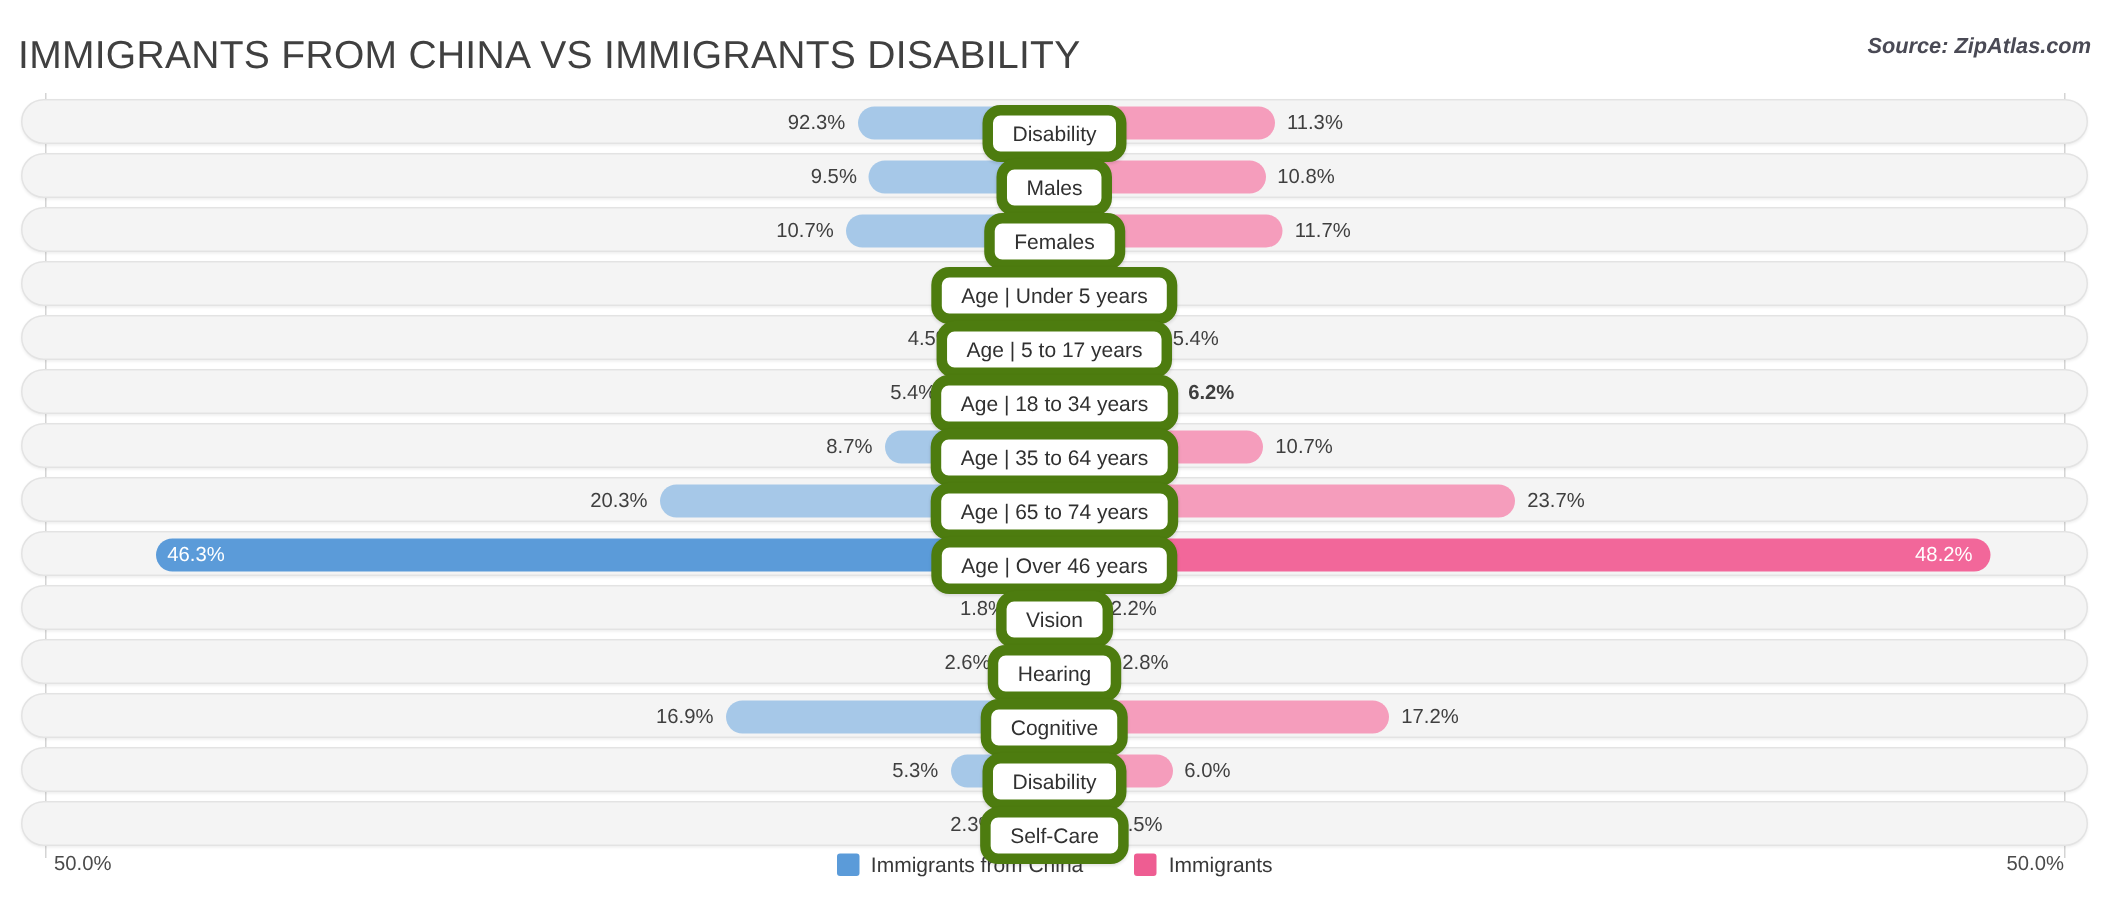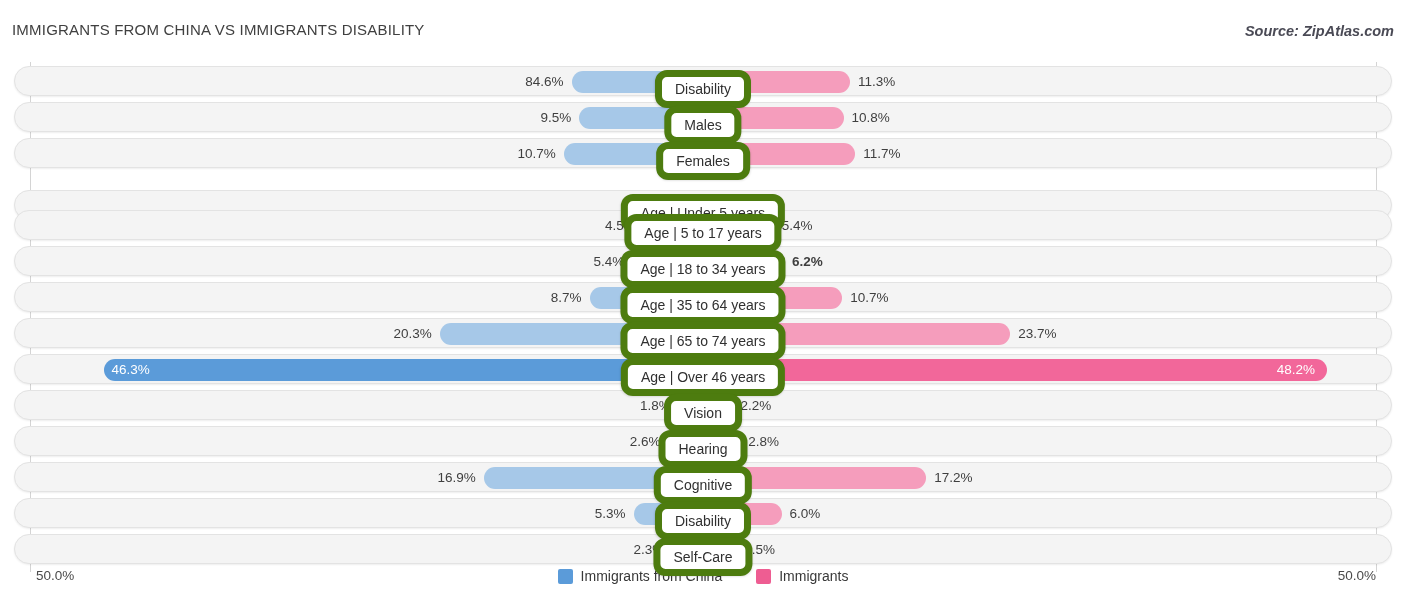--- a/index.html
+++ b/index.html
@@ -20,21 +20,21 @@
   #header {
     position: absolute;
     left: 0; top: 0;
     width: 1406px;
     height: 62px;
   }
   #chart-title {
     position: absolute;
     left: 12px;
     top: 21px;
-    font-size: 15px;
+    font-size: 26px;
     letter-spacing: 0.2px;
     color: #404040;
     white-space: nowrap;
   }
   #source-note {
     position: absolute;
     right: 12px;
     top: 23px;
     font-size: 14.5px;
     font-style: italic;
@@ -171,39 +171,39 @@
   <div id="source-note">Source: ZipAtlas.com</div>
 </div>
 
 <div id="plot">
   <div class="gridline" id="gridline-left"></div>
   <div class="gridline" id="gridline-right"></div>
   <div id="rows-container">
       <div class="row" style="top: 4px;">
         <div class="bar bar-left normal" style="width: 130.492px;"></div>
         <div class="bar bar-right normal" style="width: 145.996px;"></div>
-        <div class="val val-left" style="right: 827.492px;">84.6%</div>
+        <div class="val val-left" style="right: 827.492px;">92.3%</div>
         <div class="val val-right" style="left: 842.996px;">11.3%</div>
         <div class="center-label">Disability</div>
       </div>
       <div class="row" style="top: 40px;">
         <div class="bar bar-left normal" style="width: 122.74px;"></div>
         <div class="bar bar-right normal" style="width: 139.536px;"></div>
         <div class="val val-left" style="right: 819.74px;">9.5%</div>
         <div class="val val-right" style="left: 836.536px;">10.8%</div>
         <div class="center-label">Males</div>
       </div>
       <div class="row" style="top: 76px;">
         <div class="bar bar-left normal" style="width: 138.244px;"></div>
         <div class="bar bar-right normal" style="width: 151.164px;"></div>
         <div class="val val-left" style="right: 835.244px;">10.7%</div>
         <div class="val val-right" style="left: 848.164px;">11.7%</div>
         <div class="center-label">Females</div>
       </div>
-      <div class="row" style="top: 128px;">
+      <div class="row" style="top: 112px;">
         <div class="bar bar-left normal" style="width: 12.4032px;"></div>
         <div class="bar bar-right normal" style="width: 15.504px;"></div>
         <div class="val val-left" style="right: 709.403px;">0.96%</div>
         <div class="val val-right" style="left: 712.504px;">1.2%</div>
         <div class="center-label">Age | Under 5 years</div>
       </div>
       <div class="row" style="top: 148px;">
         <div class="bar bar-left normal" style="width: 58.14px;"></div>
         <div class="bar bar-right normal" style="width: 69.768px;"></div>
         <div class="val val-left" style="right: 755.14px;">4.5%</div>

